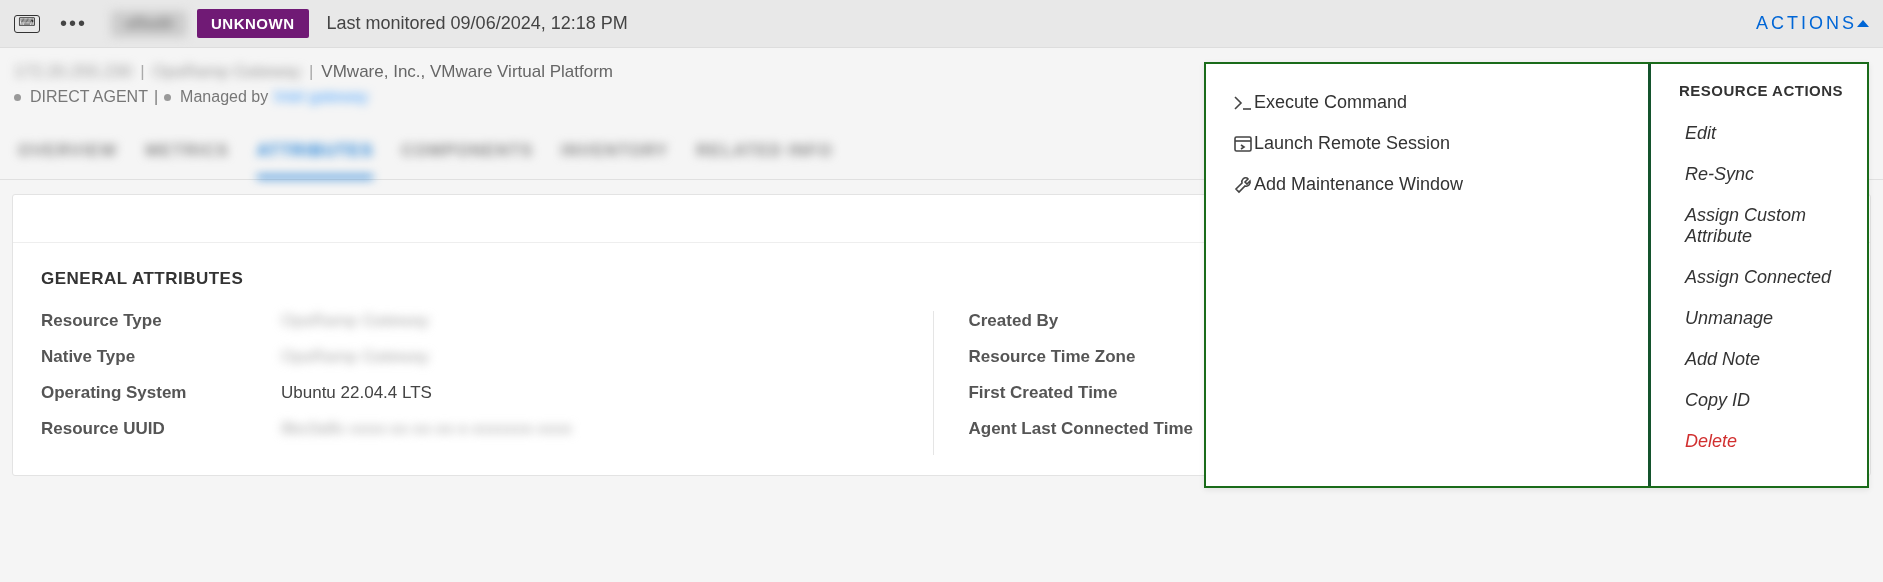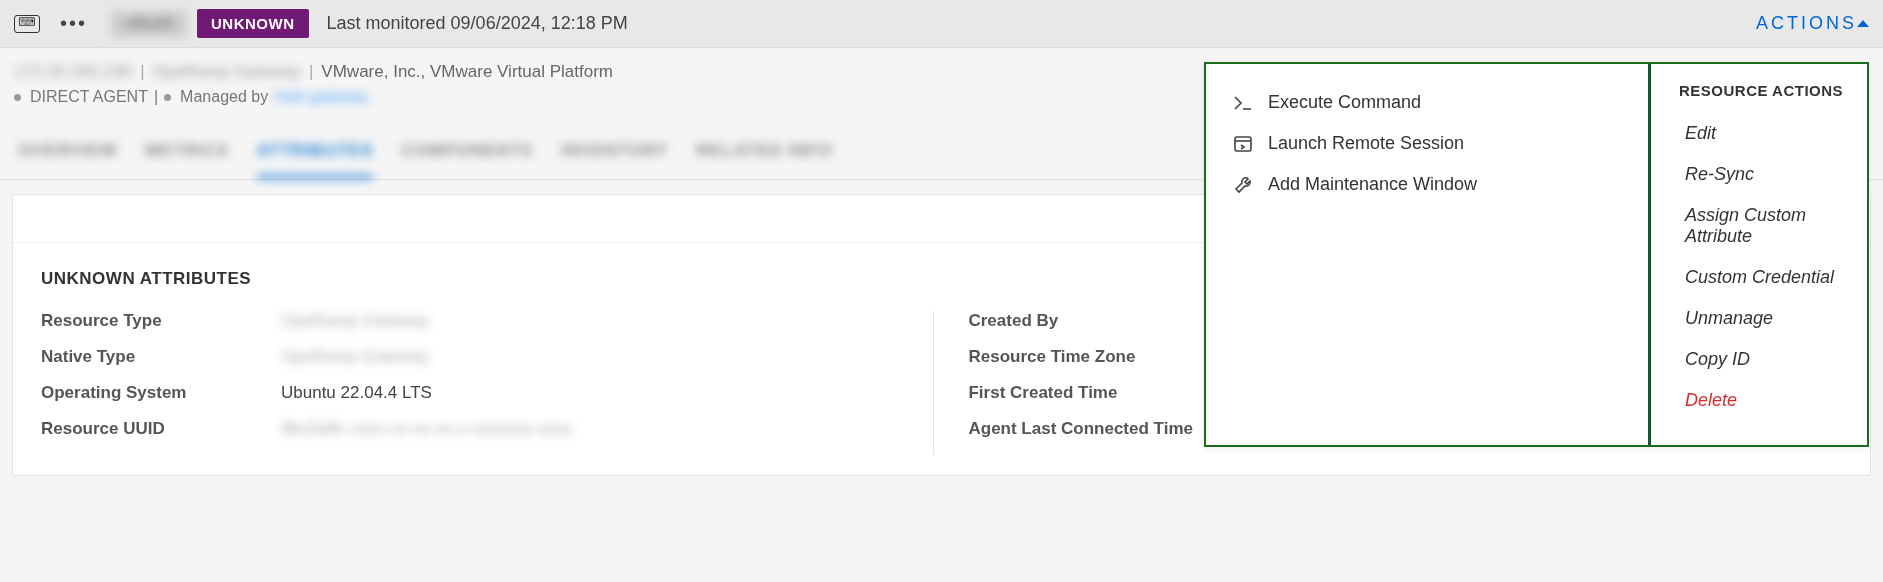--- a/index.html
+++ b/index.html
@@ -51,21 +51,21 @@
   .attr-label { width:240px; font-weight:700; color:#555;}
   .attr-value { color:#444; }
   .attr-value.blur { filter:blur(5px); color:#aaa;}
 
   
   .actions-panel { position:absolute; top:62px; right:14px; width:665px; background:#fff; border:2px solid #1a6b1a; display:flex; z-index:50; box-shadow:0 2px 6px rgba(0,0,0,0.08);}
   .panel-col { padding:18px 20px 24px 20px; }
   .panel-col.left { flex:1; }
   .panel-col.right { width:219px; border-left:3px solid #14532d;padding-left:28px;}
   .panel-heading { font-size:15px; font-weight:800; letter-spacing:0.5px; color:#333; margin-bottom:14px;}
-  .panel-item { display:flex; align-items:center; gap:14px; padding:10px 6px; font-size:18px; color:#333; cursor:pointer;}
+  .panel-item { display:flex; align-items:center; padding:10px 6px; font-size:18px; color:#333; cursor:pointer;}
   .panel-item .icon { width:22px; display:flex; justify-content:center; color:#444;}
   .panel-item.no-icon { padding-left:42px;}
   .panel-col.right .panel-item{ padding-left:6px;font-style:italic;}
   .panel-item.danger { color:#d12f2f;}
 
   svg { stroke:#444; fill:none; stroke-width:1.6;}
 </style>
 </head>
 <body>
 
@@ -123,21 +123,21 @@
   <div class="tab">METRICS</div>
   <div class="tab active">ATTRIBUTES</div>
   <div class="tab">COMPONENTS</div>
   <div class="tab">INVENTORY</div>
   <div class="tab">RELATED INFO</div>
 </div>
 
 <div class="card">
   <div class="card-spacer"></div>
   <div style="padding:26px 28px 0 28px;">
-    <div class="section-title">UNKNOWN ATTRIBUTES</div>
+    <div class="section-title">GENERAL ATTRIBUTES</div>
     <div class="attr-grid">
       <div class="attr-col">
         <div class="attr-row">
           <div class="attr-label">Resource Type</div>
           <div class="attr-value blur">OpsRamp Gateway</div>
         </div>
         <div class="attr-row">
           <div class="attr-label">Native Type</div>
           <div class="attr-value blur">OpsRamp Gateway</div>
         </div>
@@ -203,24 +203,27 @@
     <div class="panel-item">
         <span>Edit</span>
       </div>
     <div class="panel-item">
         <span>Re-Sync</span>
       </div>
     <div class="panel-item">
         <span>Assign Custom Attribute</span>
       </div>
     <div class="panel-item">
-        <span>Custom Credential</span>
+        <span>Assign Connected</span>
       </div>
     <div class="panel-item">
         <span>Unmanage</span>
+      </div>
+    <div class="panel-item">
+        <span>Add Note</span>
       </div>
     <div class="panel-item">
         <span>Copy ID</span>
       </div>
     <div class="panel-item danger">
         <span>Delete</span>
       </div>
   </div>
 </div>
 

